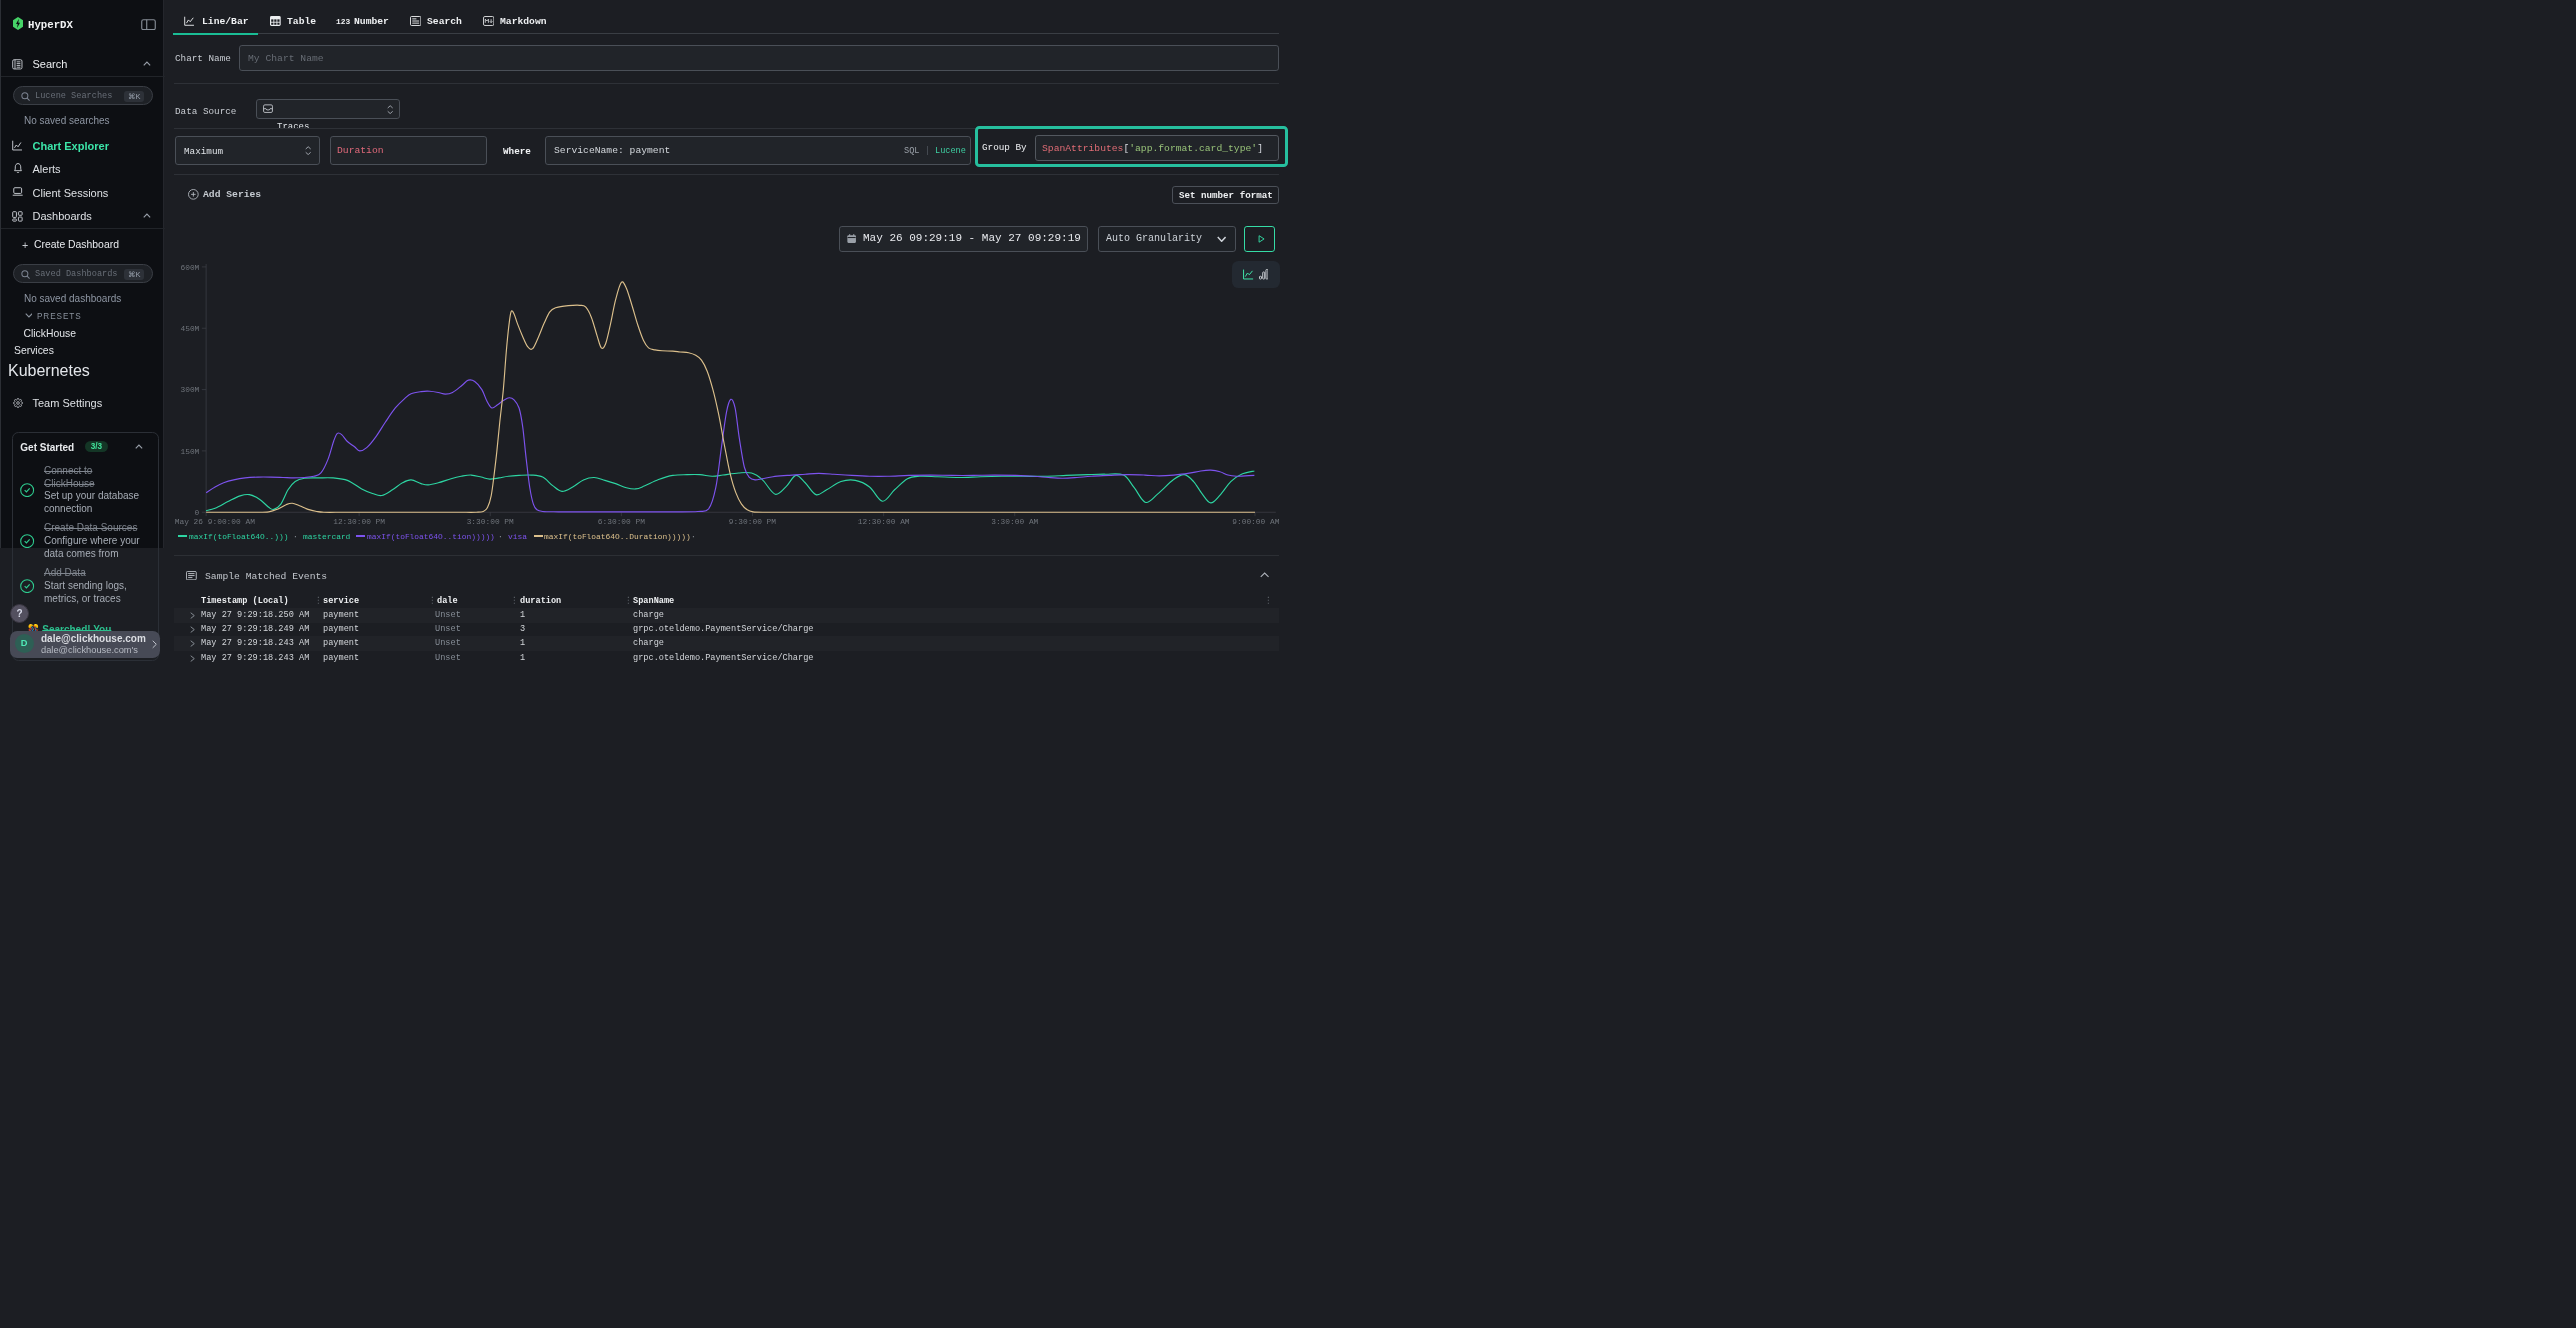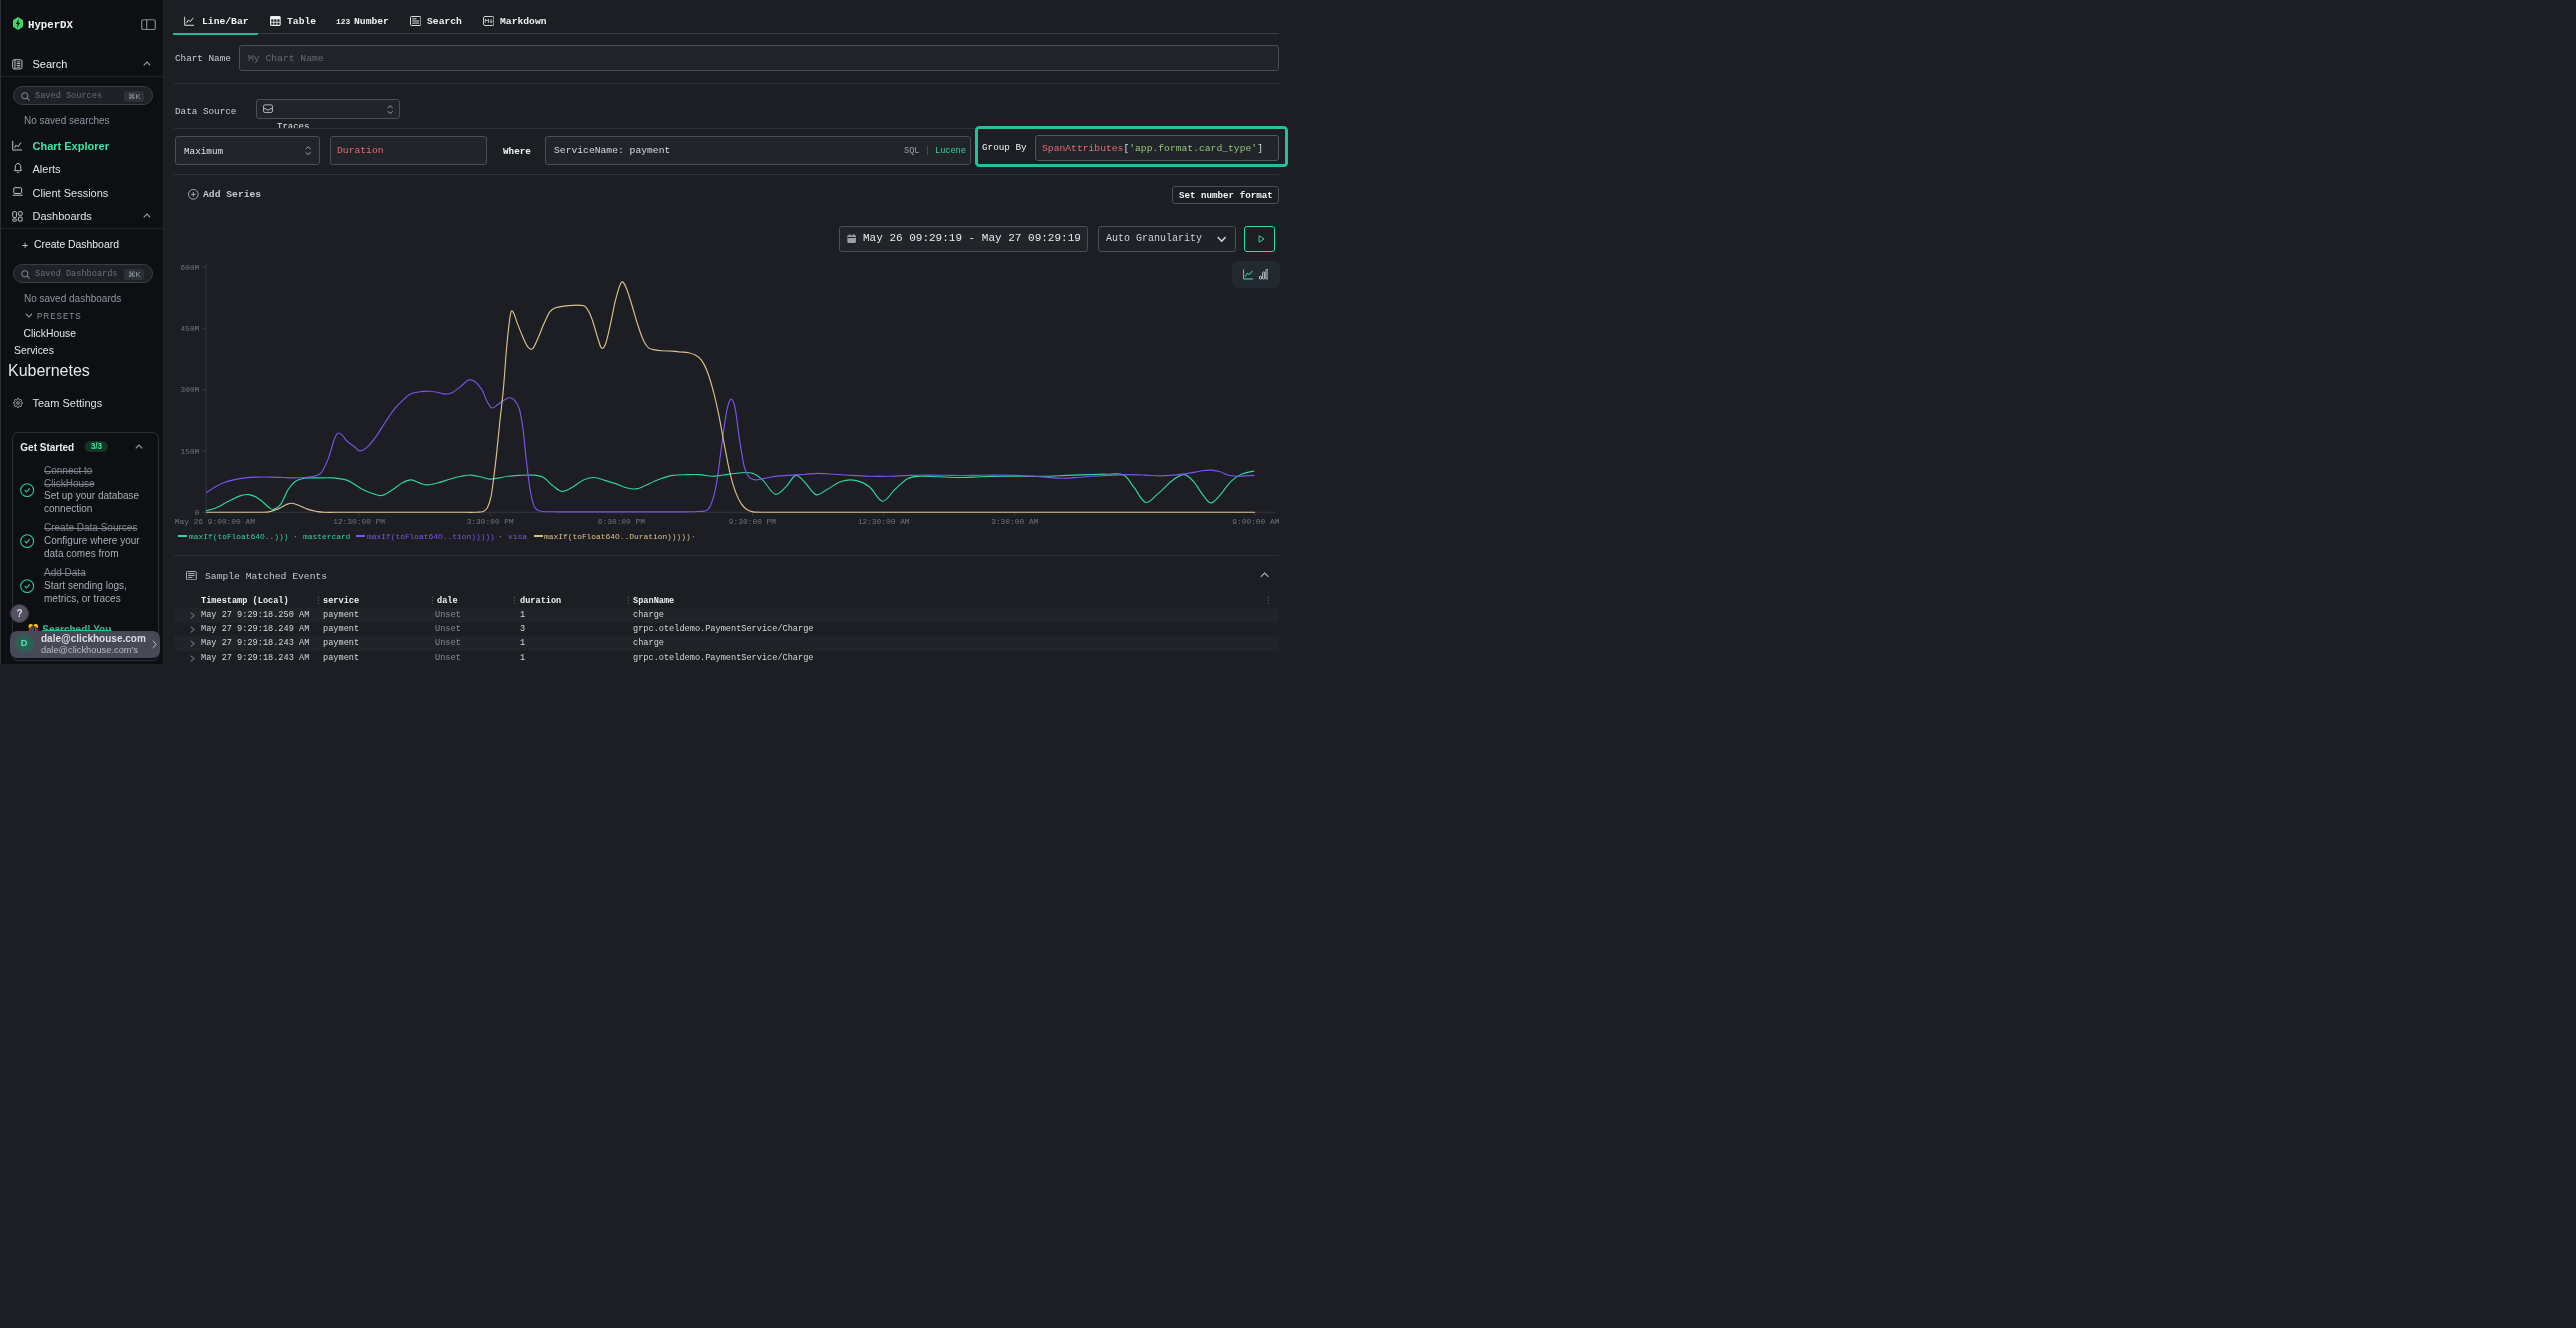--- a/index.html
+++ b/index.html
@@ -2,21 +2,21 @@
 <html style="font-size:11.4px"><head>
 <meta charset="utf-8">
 <style>
   * { margin:0; padding:0; box-sizing:border-box; }
   html,body { width:1288px; height:664px; overflow:hidden; }
   body { background:#1c1e23; font-family:"Liberation Mono", monospace; position:relative; }
   .abs { position:absolute; }
   .mono { font-family:"Liberation Mono", monospace; }
   .sans { font-family:Liberation Sans, sans-serif; }
   
-  #sidebar { position:absolute; left:0; top:0; width:164px; height:664px; background:#0d0f13; border-left:0.7px solid #2c2f35; border-right:0.7px solid #24262c; font-family:"Liberation Sans", sans-serif; }
+  #sidebar { position:absolute; left:0; top:0; width:164px; height:548px; background:#0d0f13; border-left:0.7px solid #2c2f35; border-right:0.7px solid #24262c; font-family:"Liberation Sans", sans-serif; }
   .sideitem { position:absolute; color:#dde0e4; font-size:10.7px; }
   .pillinput { position:absolute; left:12px; width:140px; height:19.3px; background:#1e2126; border:0.7px solid #3a3e45; border-radius:9.7px; }
   .pillinput .ph { position:absolute; left:21px; top:4.3px; color:#686e77; font-size:8.6px; font-family:"Liberation Mono", monospace; }
   .cmdk { position:absolute; right:7.9px; top:3.6px; background:#2d3138; border-radius:2.9px; color:#99a1ad; font-size:7.5px; padding:1.4px 3.6px; font-family:"Liberation Sans", sans-serif; }
   
   #main { position:absolute; left:165px; top:0; width:1123px; height:664px; }
   .divider { position:absolute; left:9.3px; right:8.6px; height:0.7px; background:#2e3137; }
   .inputbox { position:absolute; background:#212429; border:0.7px solid #4a4f57; border-radius:2.9px; }
   .boxtext { position:absolute; font-size:9.7px; color:#dfe3e7; }
   .lbl { font-size:9.3px; color:#c9cdd3; }
@@ -48,21 +48,21 @@
   <svg class="abs" style="left:142px;top:61px" width="7.9" height="5" viewBox="0 0 11 7" fill="none" stroke="#9aa1ab" stroke-width="1.6">
       <polyline points="1,6 5.5,1.5 10,6"></polyline>
     </svg>
   <div class="abs" style="left:0;top:76px;width:164px;height:0.7px;background:#212429"></div>
 
   <div class="pillinput" style="top:86px">
     <svg class="abs" style="left:7.2px;top:5px" width="9.3" height="9.3" viewBox="0 0 13 13" fill="none" stroke="#7d8492" stroke-width="1.4">
         <circle cx="5.4" cy="5.4" r="4.2"></circle>
         <line x1="8.6" y1="8.6" x2="12" y2="12"></line>
       </svg>
-    <span class="ph">Saved Sources</span>
+    <span class="ph">Lucene Searches</span>
     <span class="cmdk">⌘K</span>
   </div>
   <div class="sideitem" style="left:23px;top:115px;font-size:10px;color:#8e96a3">No saved searches</div>
 
   <svg class="abs" style="left:11.4px;top:140px" width="10.7" height="10.7" viewBox="0 0 15 15" fill="none" stroke="#ced2d8" stroke-width="1.3">
     <polyline points="1,1 1,14 14,14"></polyline>
       <polyline points="3.5,11 6,7 8.5,9.5 12.5,3.5"></polyline>
   </svg>
   <div class="sideitem" style="left:31.5px;top:140px;font-size:11px;font-weight:bold;color:#3ce5a9">Chart Explorer</div>
 

